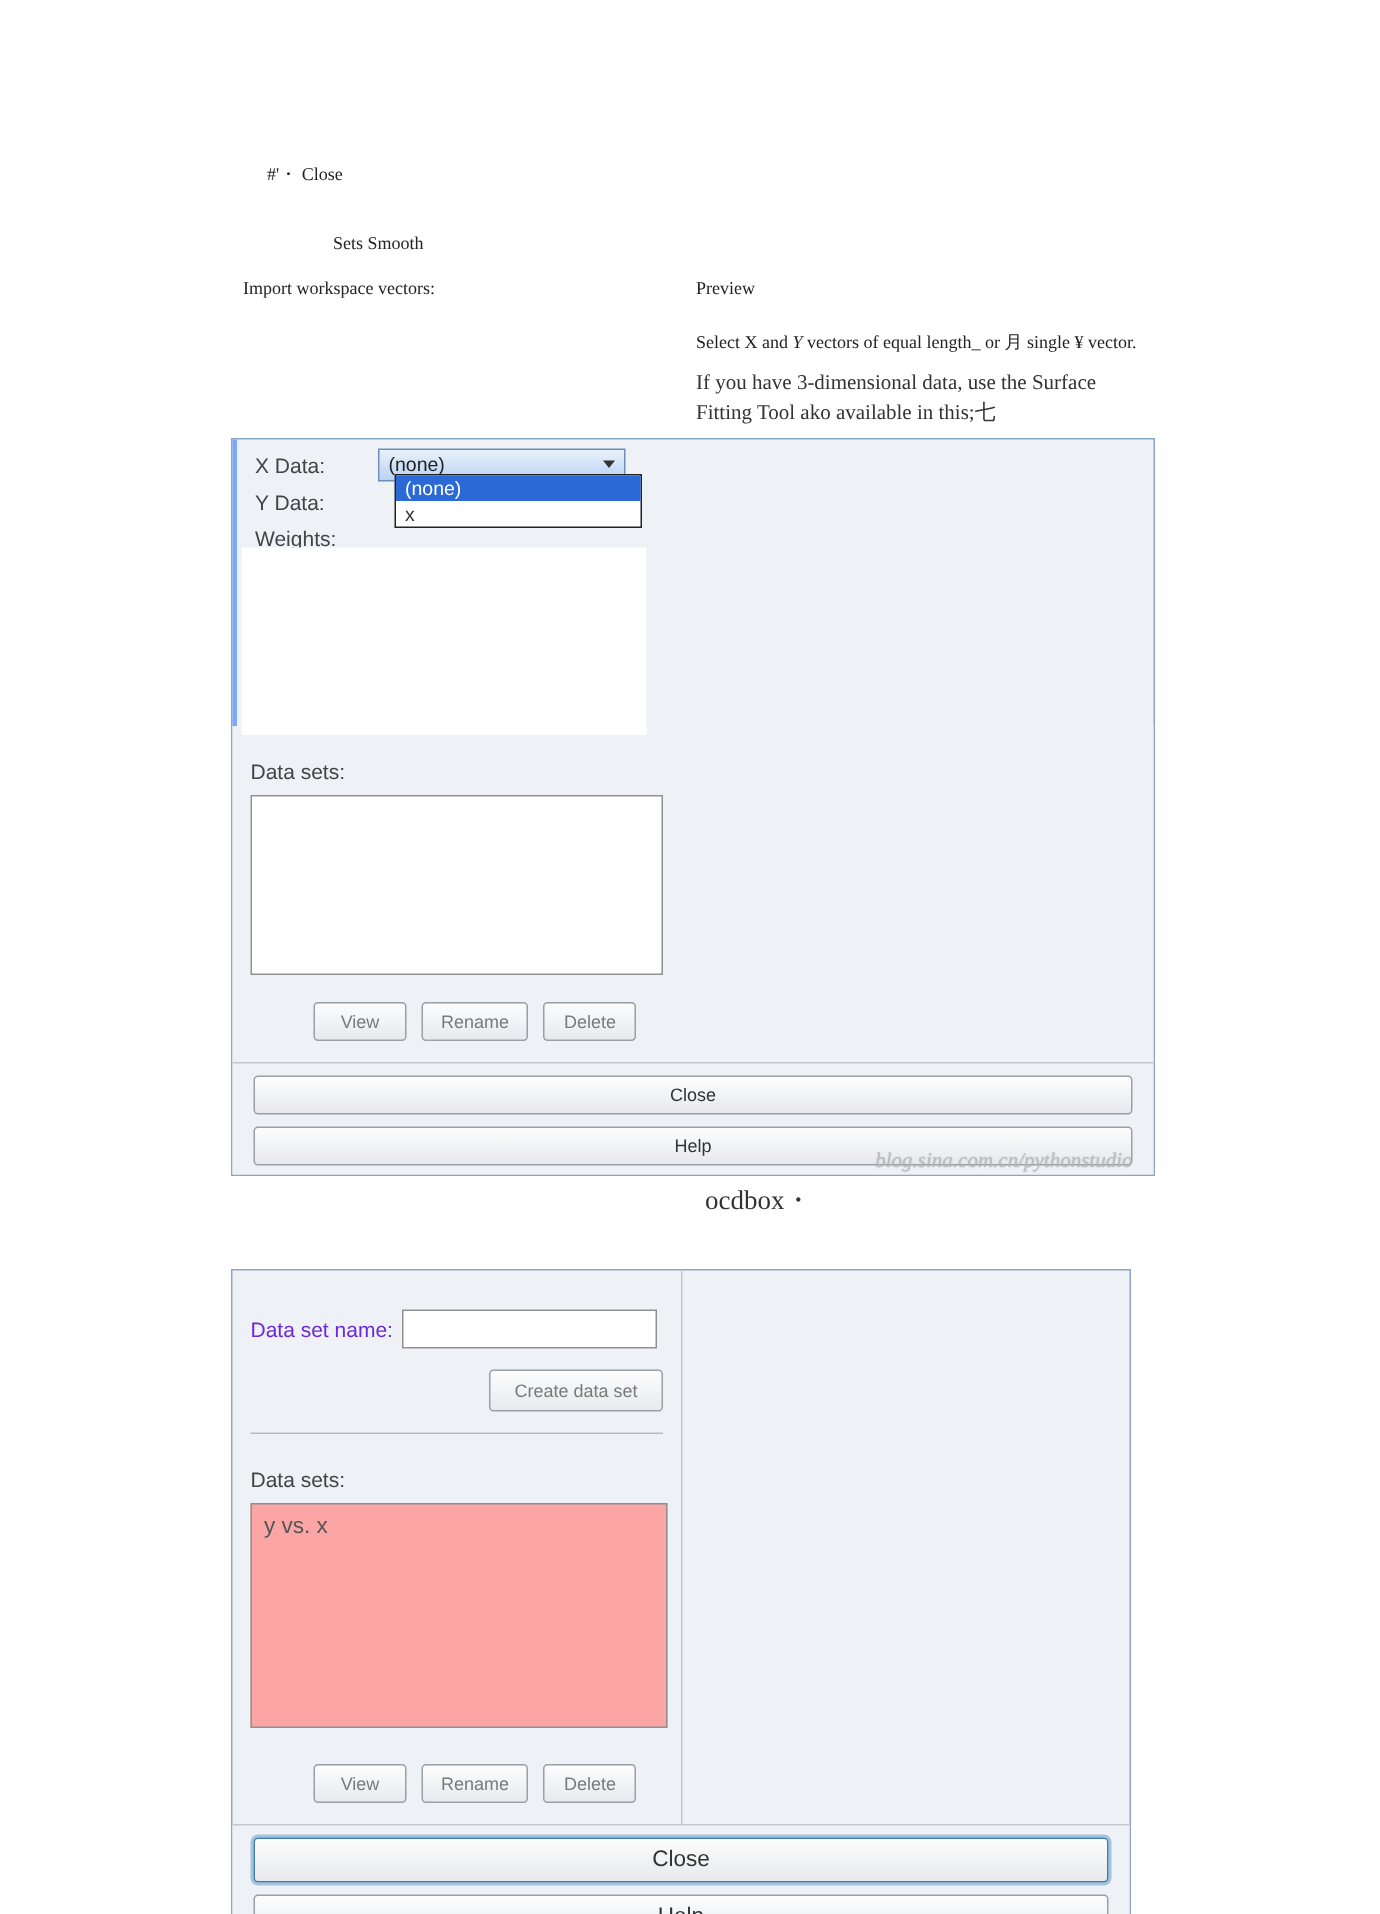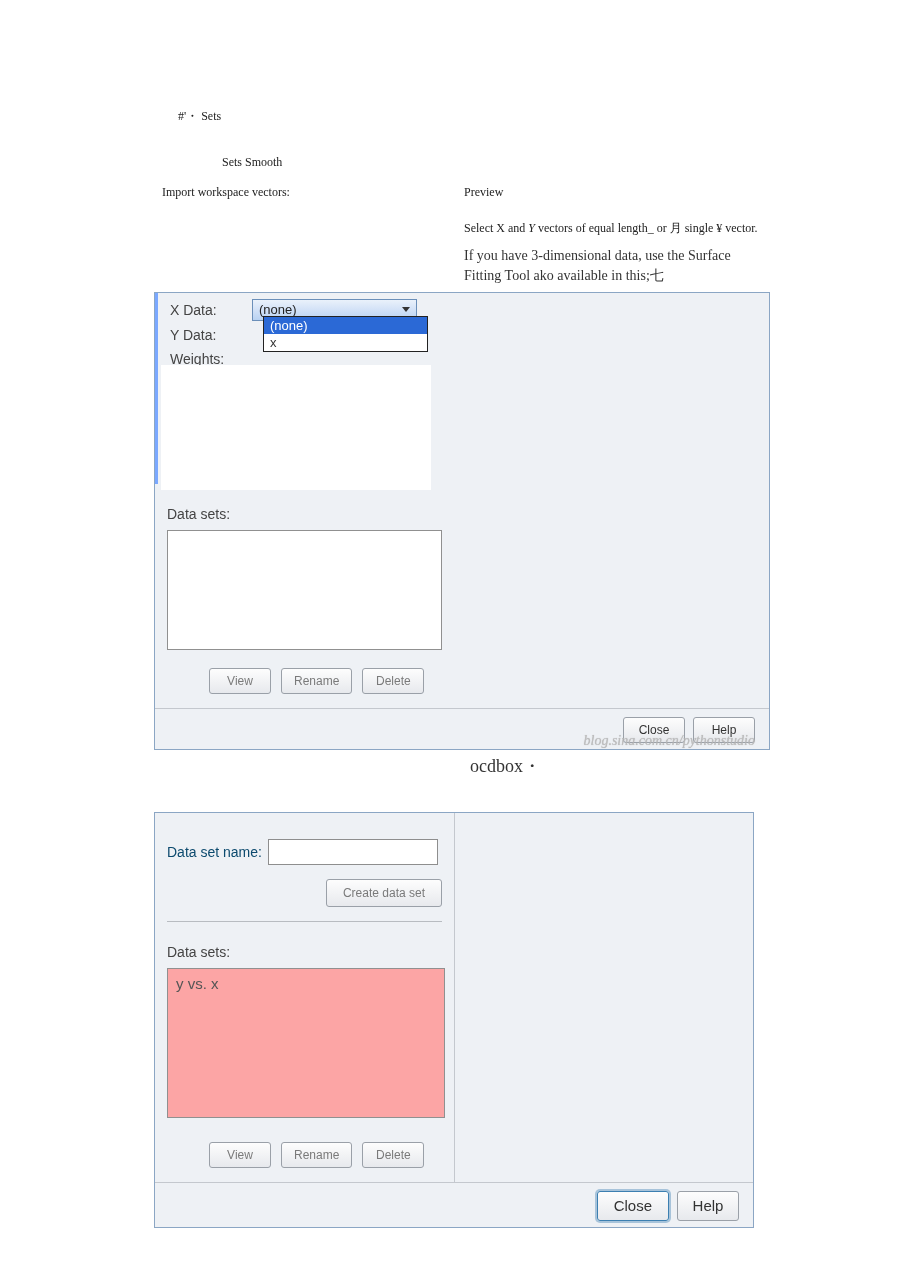--- a/index.html
+++ b/index.html
@@ -128,20 +128,21 @@
     box-shadow: 0 0 0 2px rgba(60,127,177,0.4);
   }
   .dialog-footer {
     border-top: 1px solid #c4c8ce;
     background: #eef1f5;
     display: flex;
     justify-content: flex-end;
     gap: 8px;
     padding: 8px 14px 6px 14px;
     position: relative;
+    flex-direction: column;
   }
   .watermark {
     position: absolute;
     right: 14px;
     bottom: 0px;
     color: #b6b6b6;
     font-style: italic;
     font-size: 14px;
     font-family: Georgia, serif;
     opacity: 0.85;
@@ -165,21 +166,21 @@
     background: #eef1f5;
     font-size: 14px;
     color: #3a3a3a;
     display: flex;
     flex-direction: column;
   }
   .dialog2-body { display: flex; }
   .d2-left { width: 300px; border-right: 1px solid #c4c8ce; padding: 8px 12px 14px 12px; }
   .d2-right { flex:1; padding: 8px 10px; font-size: 13px; color: #5a5a5a; }
   .d2-row { display: flex; align-items: center; margin: 18px 0 14px 0; gap: 6px; }
-  .d2-row label { color: #0c4a6e; font-size: 14px; }
+  .d2-row label { color: #6d28d9; font-size: 14px; }
   .d2-input {
     width: 170px; height: 26px;
     background: #fff; border: 1px solid #8e8e8e;
   }
   .create-row { display: flex; justify-content: flex-end; margin-bottom: 14px; }
   .hrline { border: none; border-top: 1px solid #b8bcc1; margin: 6px 0 22px 0; }
   .listbox2 {
     width: 278px; height: 150px;
     background: #fca5a5; border: 1px solid #909090;
     padding: 6px 8px;
@@ -189,21 +190,21 @@
   .white-overlay {
     position: absolute;
     background:#fff;
   }
 </style>
 </head>
 <body>
 
 <div class="page">
 
-  <div class="doc-text title-line">#'・ Sets</div>
+  <div class="doc-text title-line">#'・ Close</div>
   <div class="doc-text subtitle-line">Sets Smooth</div>
 
   <div class="two-col-wrap">
     <div class="left-col">
       <div class="doc-text import-label">Import workspace vectors:</div>
     </div>
     <div class="right-col">
       <div class="doc-text preview-label">Preview</div>
       <div class="doc-text help-text">
         <span>Select X and </span><span class="italic">Y</span><span> vectors of equal length_ or 月 single ¥ vector.</span>

